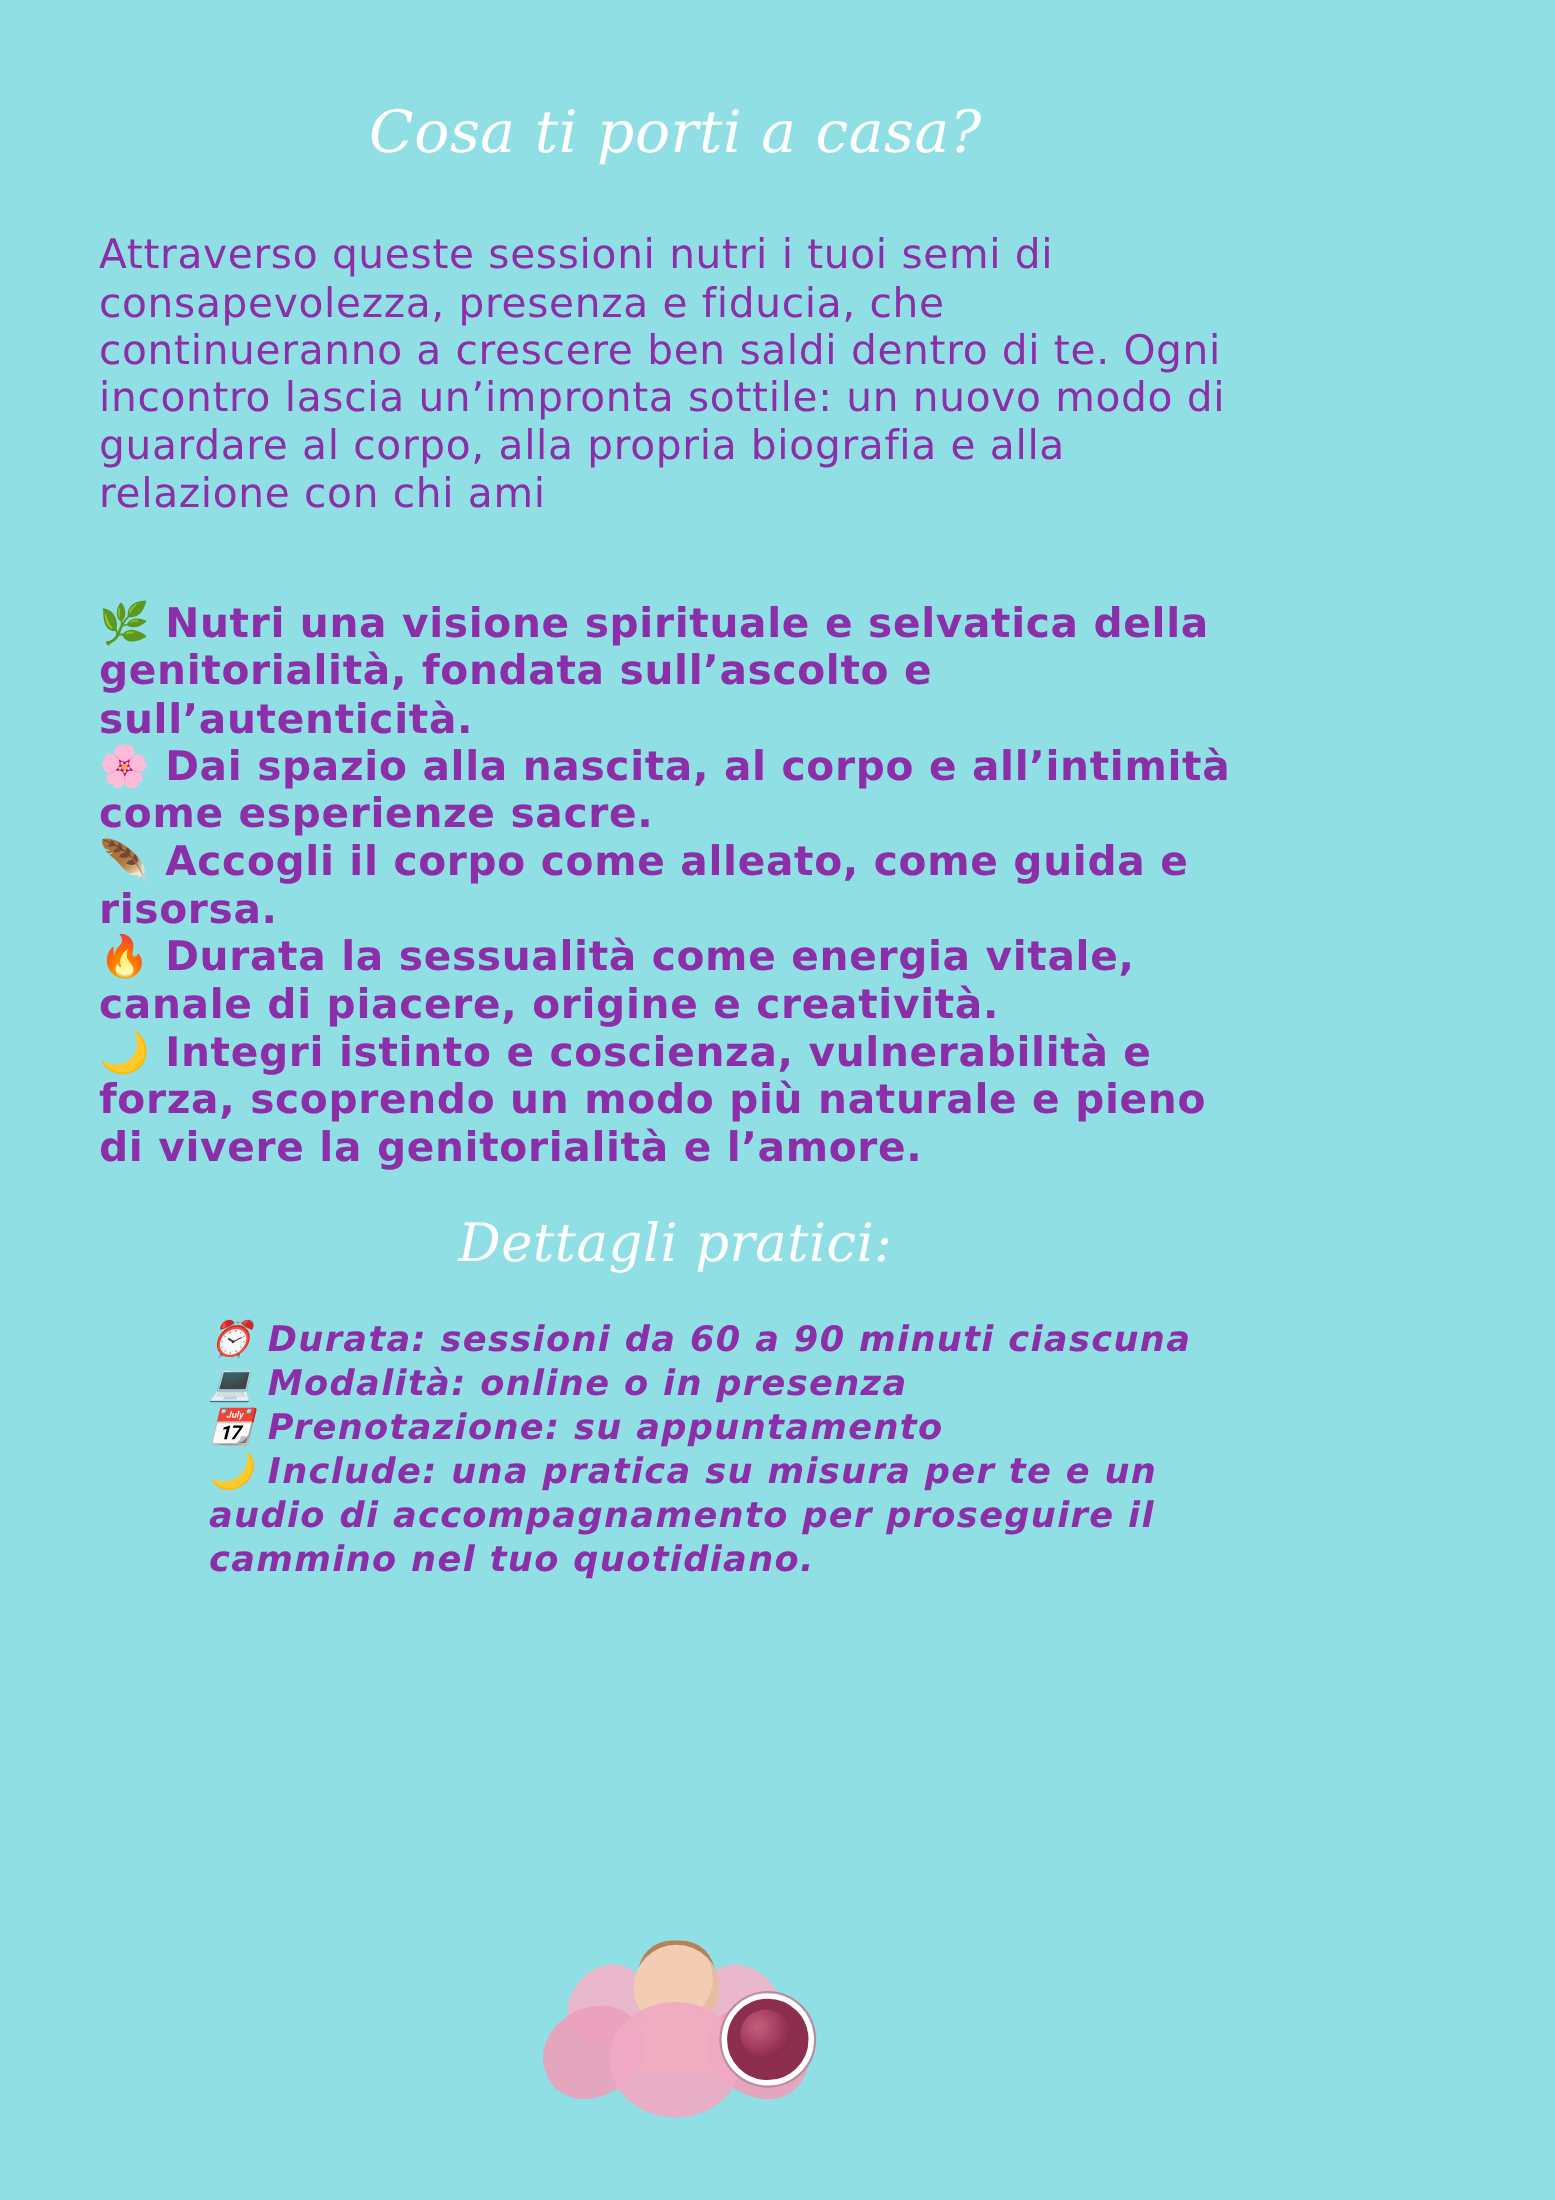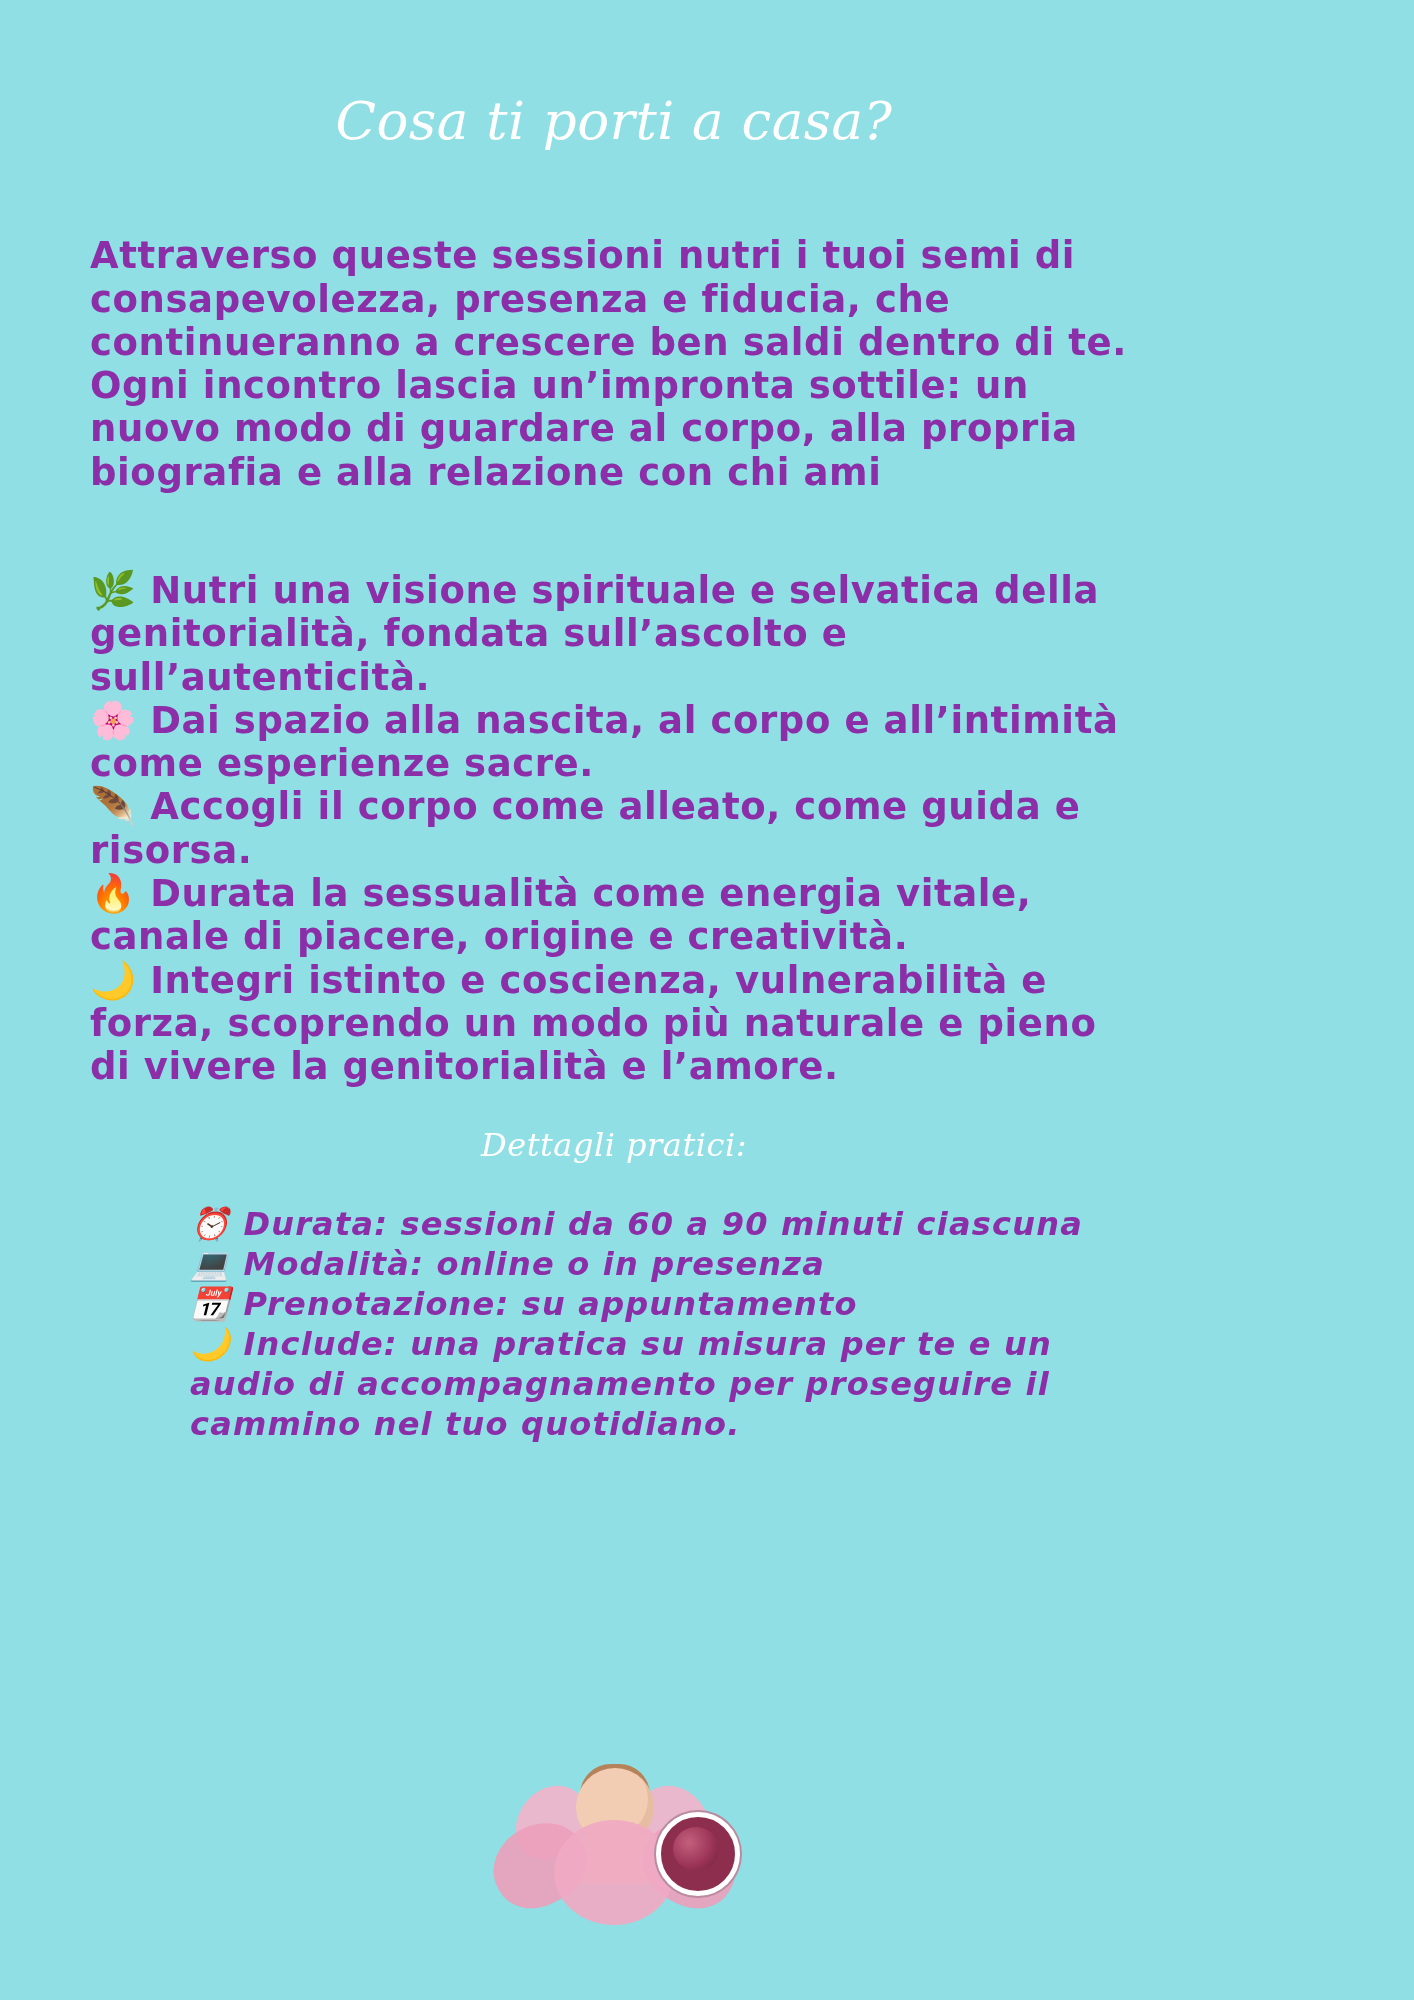--- a/index.html
+++ b/index.html
@@ -29,31 +29,31 @@
     text-align: center;
     margin: 0;
     letter-spacing: 0.5px;
   }
   h1.title {
     font-size: 53px;
     padding-top: 92px;
     line-height: 1.1;
   }
   h2.subtitle {
-    font-size: 32px;
+    font-size: 48px;
     padding-top: 40px;
     line-height: 1.1;
   }
   .intro {
     color: #8c2ea8;
-    font-weight: bold;
+    font-weight: normal;
     font-size: 37px;
     line-height: 1.17;
     letter-spacing: 0.6px;
-    margin-top: 84px;
+    margin-top: 60px;
   }
   .bullets {
     color: #8c2ea8;
     font-weight: bold;
     font-size: 37px;
     line-height: 1.17;
     letter-spacing: 0.6px;
     margin-top: 75px;
   }
   .bullet-line {

